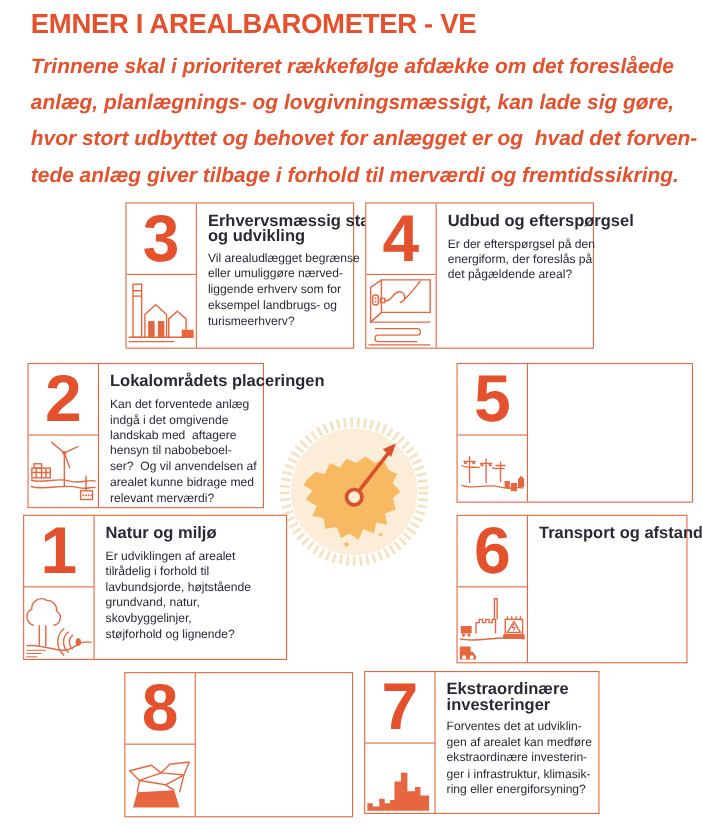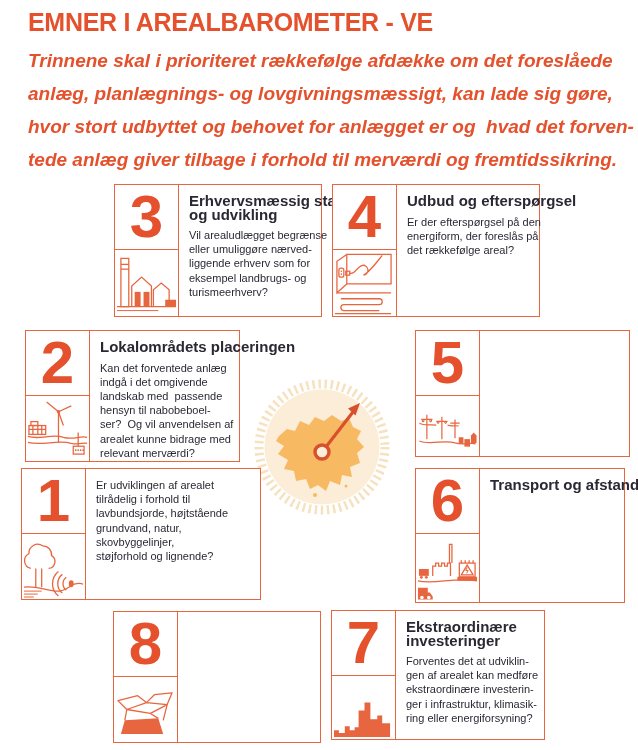--- a/index.html
+++ b/index.html
@@ -113,21 +113,21 @@
           </g>
           <circle class="icf" cx="8.5" cy="20" r="0.8"></circle>
           <circle class="icf" cx="8.5" cy="23" r="0.8"></circle>
         </svg>
       </div>
     </div>
     <div class="text-col">
       <div class="card-title">Udbud og efterspørgsel</div>
       <div class="card-body">Er der efterspørgsel på den
 energiform, der foreslås på
-det rækkefølge areal?</div>
+det pågældende areal?</div>
     </div>
   </div>
 
   <div class="card c2">
     <div class="num-col">
       <div class="num">2</div>
       <div class="icon-cell">
         <svg viewBox="0 0 64 64">
           <g class="ic" stroke-width="1.2">
             <path d="M33,16 V46"></path>
@@ -145,21 +145,21 @@
           <circle class="icf" cx="53" cy="54" r="0.9"></circle>
           <circle class="icf" cx="55.5" cy="54" r="0.9"></circle>
           <circle class="icf" cx="58" cy="54" r="0.9"></circle>
         </svg>
       </div>
     </div>
     <div class="text-col">
       <div class="card-title">Lokalområdets placeringen</div>
       <div class="card-body">Kan det forventede anlæg
 indgå i det omgivende
-landskab med  passende
+landskab med  aftagere
 hensyn til nabobeboel-
 ser?  Og vil anvendelsen af
 arealet kunne bidrage med
 relevant merværdi?</div>
     </div>
   </div>
 
   <div class="card c5">
     <div class="num-col">
       <div class="num">5</div>
@@ -190,20 +190,21 @@
             <path d="M14,34 V53 M20,34 V53"></path>
             <path d="M2,53 C12,51 24,56 34,57 C44,58 47,52 53,50 C57,49 60,49 62,50"></path>
             <path d="M2,57 H20 M2,60 H16 M2,63 H12" stroke-width="1"></path>
             <path d="M45,43 a8,8 0 0 0 0,13 M41,40 a12,12 0 0 0 0,19 M37,37 a16,16 0 0 0 0,25"></path>
           </g>
           <ellipse class="icf" cx="50" cy="49.5" rx="2.5" ry="3.5"></ellipse>
         </svg>
       </div>
     </div>
     <div class="text-col">
+      <div class="card-title">Natur og miljø</div>
       <div class="card-body">Er udviklingen af arealet
 tilrådelig i forhold til
 lavbundsjorde, højtstående
 grundvand, natur,
 skovbyggelinjer,
 støjforhold og lignende?</div>
     </div>
   </div>
 
   <div class="card c6">

